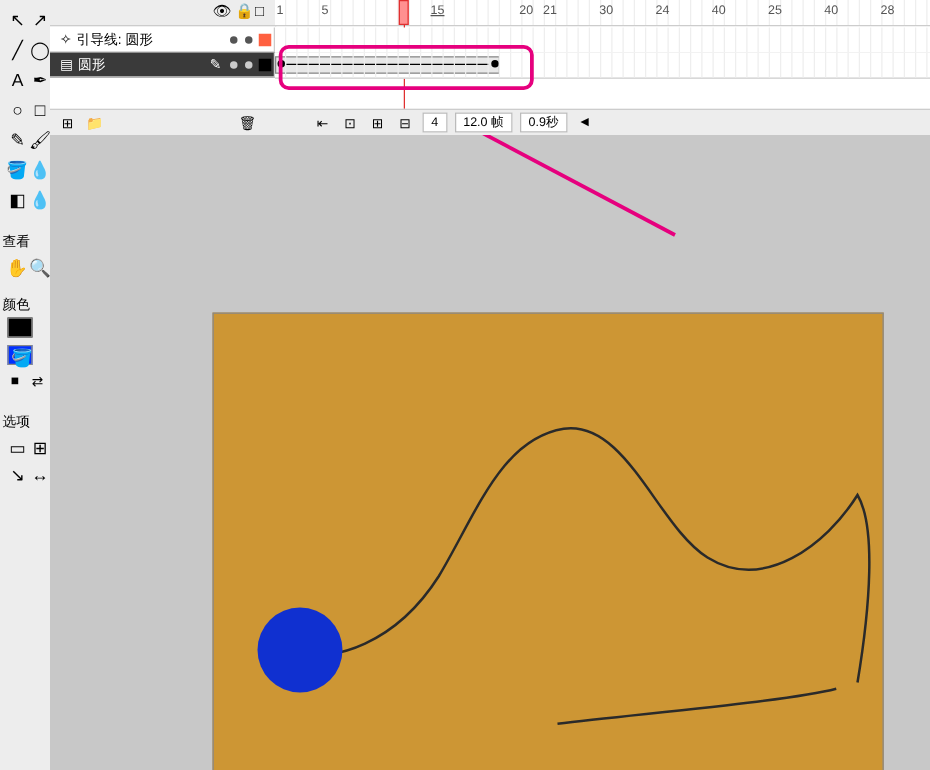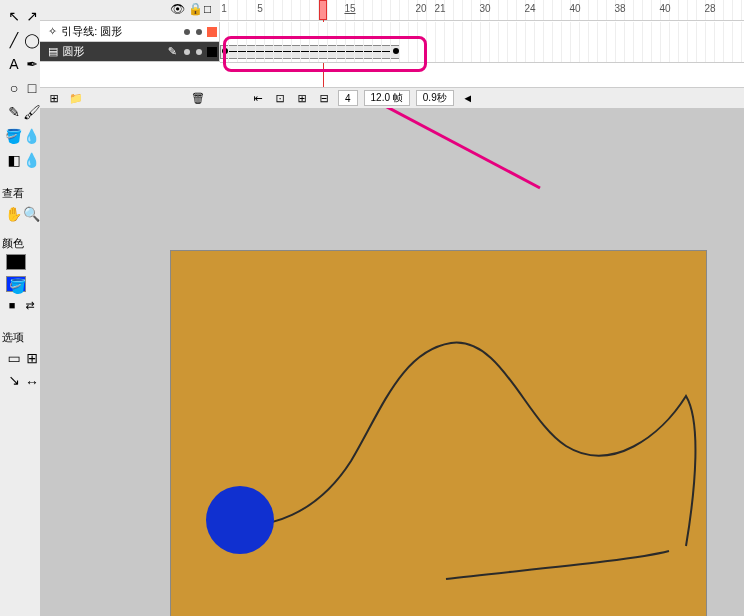--- a/index.html
+++ b/index.html
@@ -150,21 +150,21 @@
           <div class="frame-cell" style="left: 522px;"></div>
           <div class="tick-num" style="left: 4px;">1</div>
           <div class="tick-num" style="left: 40px;">5</div>
           <div class="tick-num" style="left: 85px; margin-top: 48px;">10</div>
           <div class="tick-num" style="left: 130px; text-decoration: underline;">15</div>
           <div class="tick-num" style="left: 175px; margin-left: 26px;">20</div>
           <div class="tick-num" style="left: 220px;">21</div>
           <div class="tick-num" style="left: 265px;">30</div>
           <div class="tick-num" style="left: 310px;">24</div>
           <div class="tick-num" style="left: 355px;">40</div>
-          <div class="tick-num" style="left: 400px;">38</div>
+          <div class="tick-num" style="left: 400px;">25</div>
           <div class="tick-num" style="left: 445px;">40</div>
           <div class="tick-num" style="left: 490px;">28</div>
         </div>
       <div class="playhead" id="playhead" style="left: 279px;"></div>
     </div>
     <div class="playline" id="playline" style="left: 283px;"></div>
 
     <div class="layer-row" style="top:22px">
       <div class="layer-name">
         <span style="margin-right:4px">✧</span>

